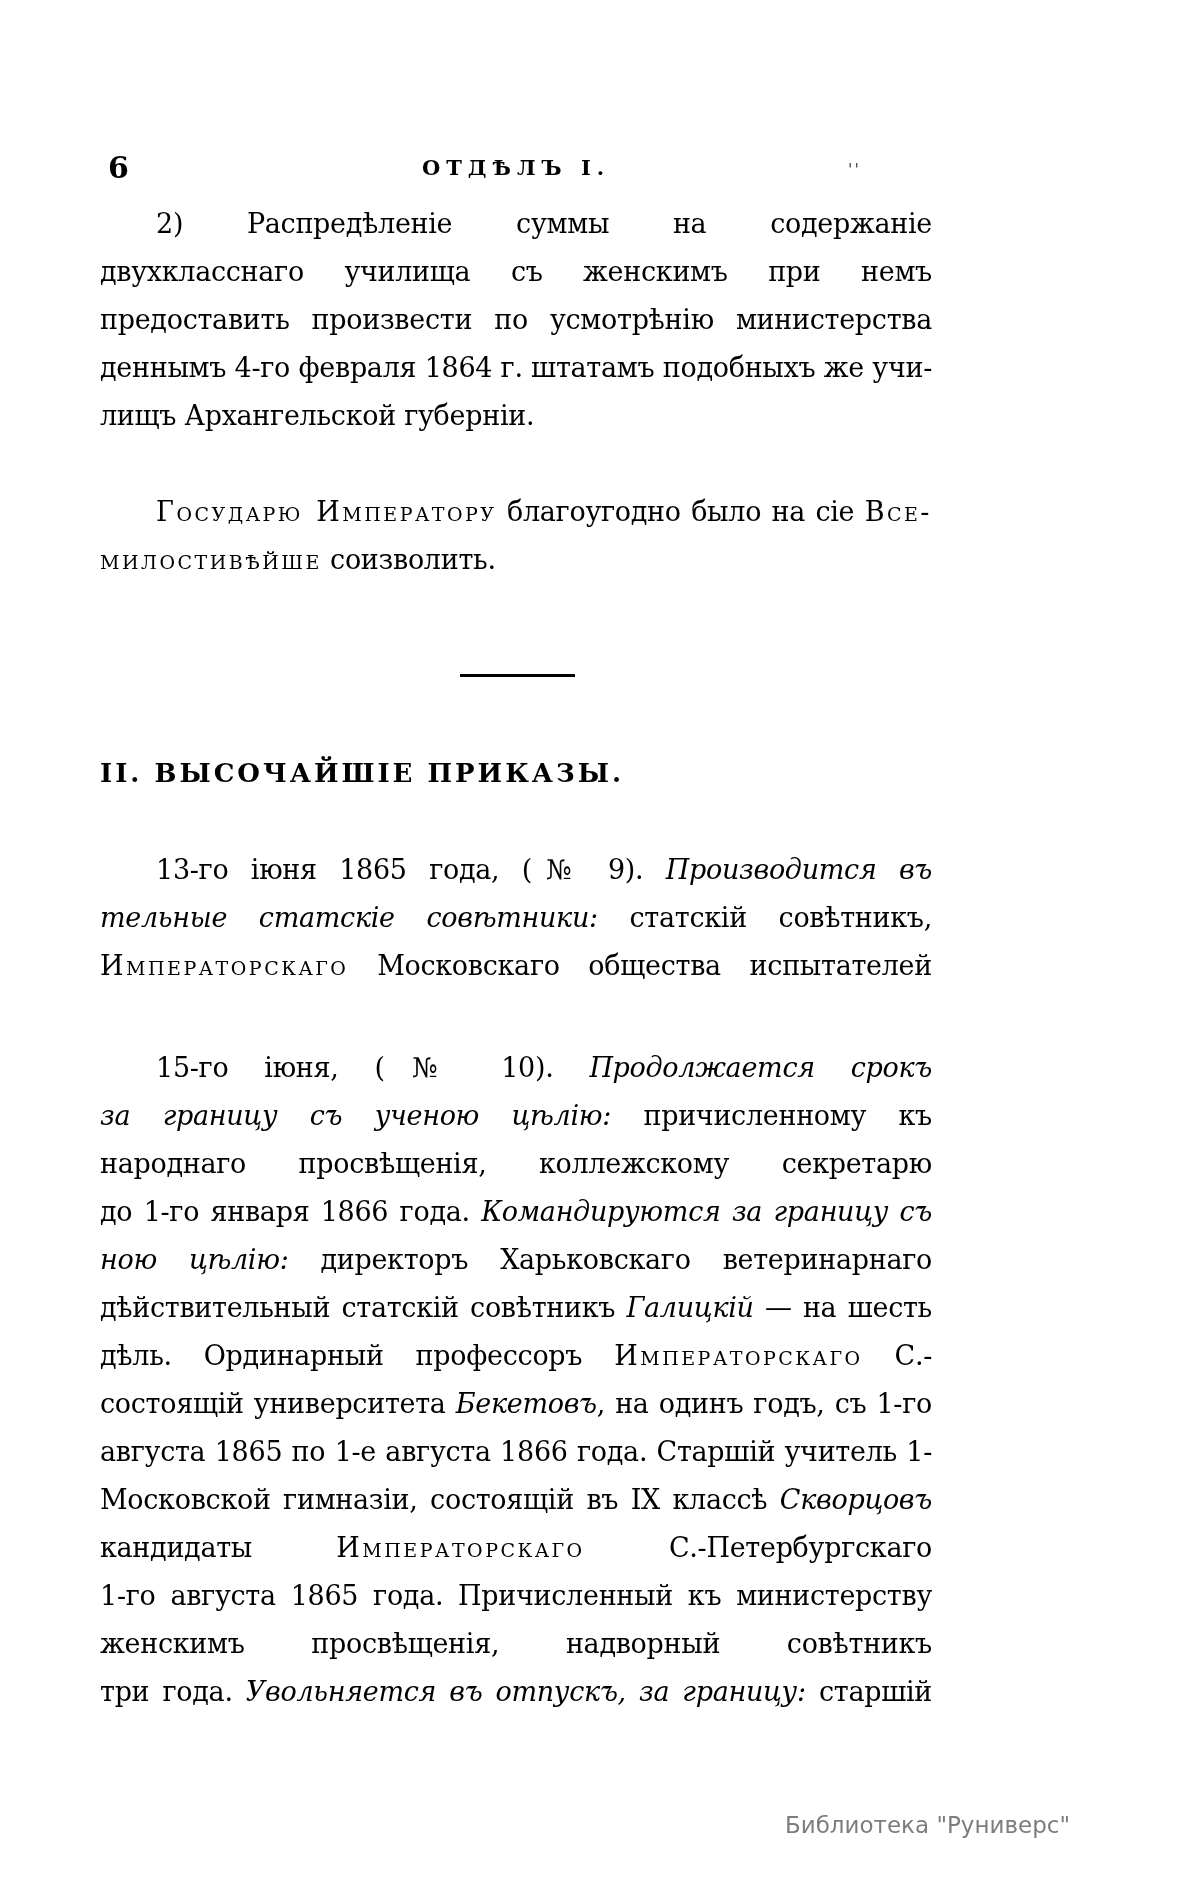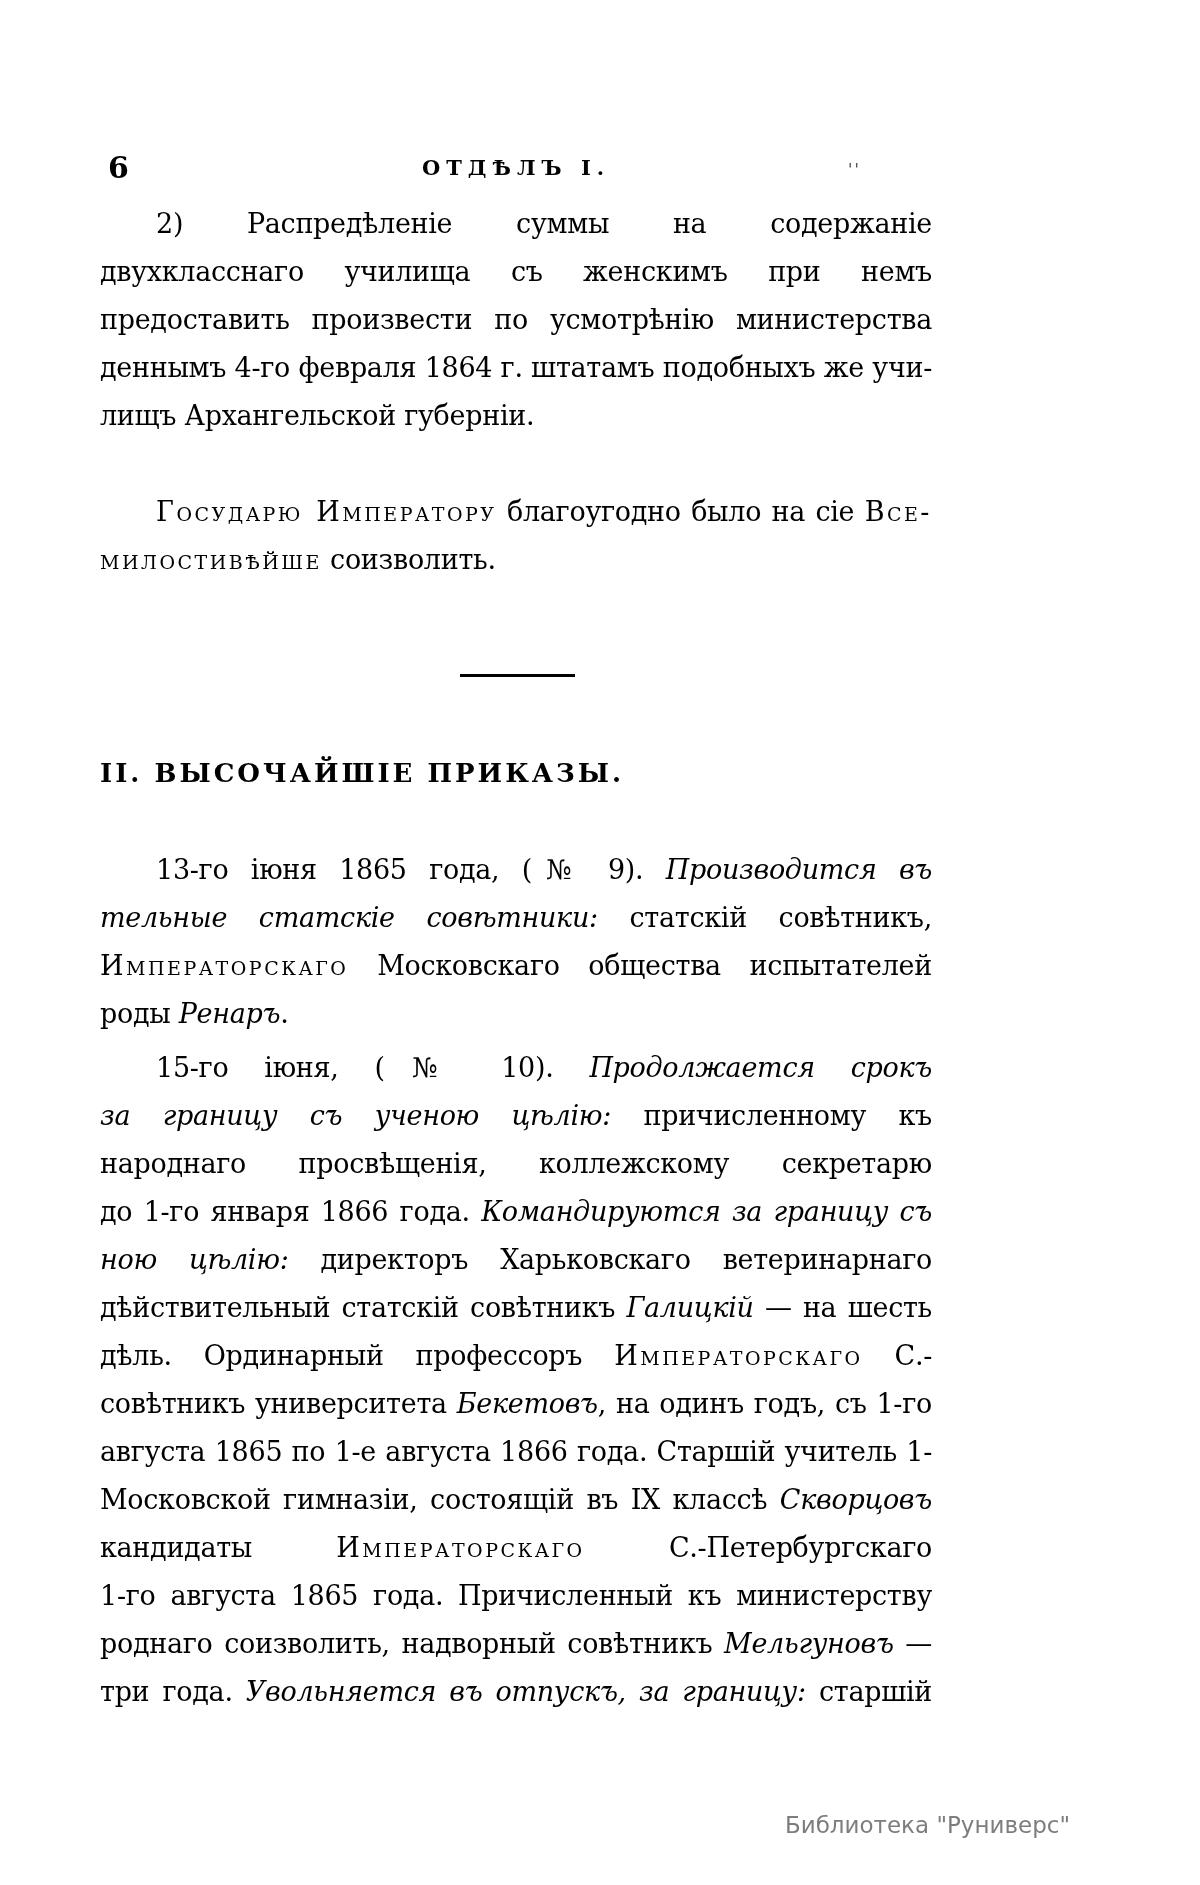--- a/index.html
+++ b/index.html
@@ -71,32 +71,31 @@
     <div class="line last"><span class="sc">милостивѣйше</span><span> соизволить.</span></div>
   </div>
 
 <div class="divider"></div>
 <div class="section-heading">II. ВЫСОЧАЙШІЕ ПРИКАЗЫ.</div>
 
 <div class="para" id="para-2">
     <div class="line indent"><span>13-го іюня 1865 года, (№ 9). </span><span class="it">Производится въ дѣйстви-</span></div>
     <div class="line"><span class="it">тельные статскіе совѣтники:</span><span> статскій совѣтникъ, секретарь</span></div>
     <div class="line"><span class="sc">Императорскаго</span><span> Московскаго общества испытателей при-</span></div>
-    <div class="line last"><span>роды </span><span class="it">Ренаръ</span><span>.</span></div>
   </div>
 <div class="para" id="para-3">
     <div class="line indent"><span>15-го іюня, (№ 10). </span><span class="it">Продолжается срокъ командировки</span></div>
     <div class="line"><span class="it">за границу съ ученою цѣлію:</span><span> причисленному къ министерству</span></div>
     <div class="line"><span>народнаго просвѣщенія, коллежскому секретарю </span><span class="it">Ждановичу</span><span>—</span></div>
     <div class="line"><span>до 1-го января 1866 года. </span><span class="it">Командируются за границу съ уче-</span></div>
     <div class="line"><span class="it">ною цѣлію:</span><span> директоръ Харьковскаго ветеринарнаго училища,</span></div>
     <div class="line"><span>дѣйствительный статскій совѣтникъ </span><span class="it">Галицкій</span><span> — на шесть не-</span></div>
     <div class="line"><span>дѣль. Ординарный профессоръ </span><span class="sc">Императорскаго</span><span> С.-Петер-</span></div>
-    <div class="line"><span>совѣтникъ университета </span><span class="it">Бекетовъ</span><span>, на одинъ годъ, съ 1-го</span></div>
+    <div class="line"><span>состоящій университета </span><span class="it">Бекетовъ</span><span>, на одинъ годъ, съ 1-го</span></div>
     <div class="line"><span>августа 1865 по 1-е августа 1866 года. Старшій учитель 1-й</span></div>
     <div class="line"><span>Московской гимназіи, состоящій въ IX классѣ </span><span class="it">Скворцовъ</span><span> и</span></div>
     <div class="line"><span>кандидаты </span><span class="sc">Императорскаго</span><span> С.-Петербургскаго университета</span></div>
     <div class="line"><span>1-го августа 1865 года. Причисленный къ министерству на-</span></div>
-    <div class="line"><span>роднаго соизволить, надворный совѣтникъ </span><span class="it">Мельгуновъ</span><span> — на</span></div>
+    <div class="line"><span>женскимъ просвѣщенія, надворный совѣтникъ </span><span class="it">Мельгуновъ</span><span> — на</span></div>
     <div class="line last"><span>три года. </span><span class="it">Увольняется въ отпускъ, за границу:</span><span> старшій учи-</span></div>
   </div>
 
 <div class="footer-watermark">Библиотека "Руниверс"</div>
 
 </body></html>

